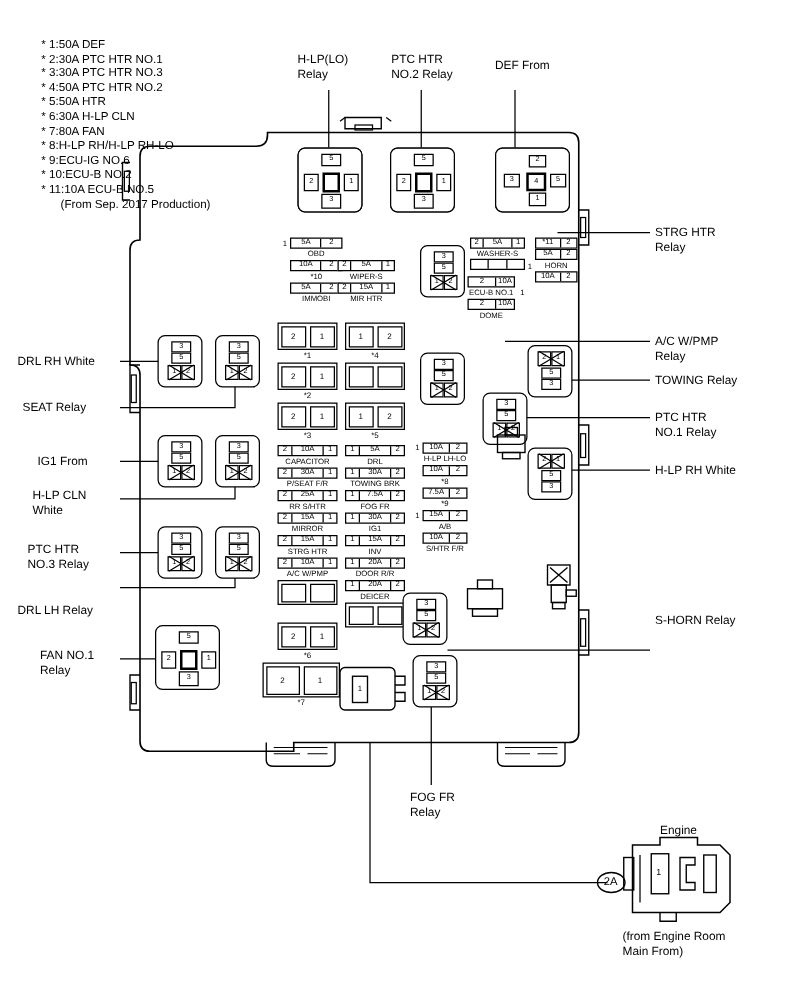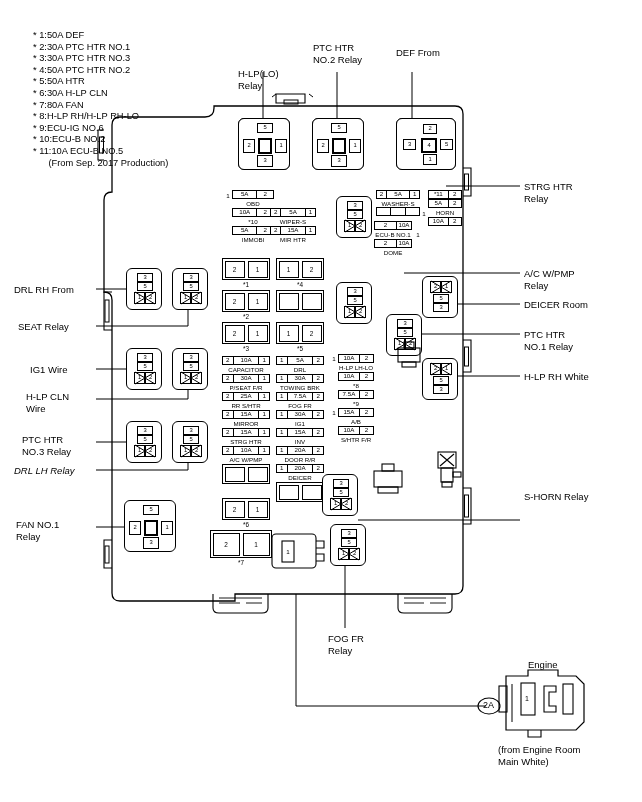--- a/index.html
+++ b/index.html
@@ -104,44 +104,44 @@
       <rect x="499" y="686" width="8" height="26" stroke-width="1.1"></rect>
       <rect x="521" y="683" width="14" height="32" stroke-width="1.1"></rect>
       <path d="M544,686 L556,686 L556,692 L549,692 L549,706 L556,706 L556,712 L544,712 Z" stroke-width="1.1"></path>
       <rect x="563" y="684" width="10" height="30" stroke-width="1.1"></rect>
       <path d="M528,730 L528,737 L541,737 L541,730" stroke-width="1.1"></path>
       <ellipse cx="489" cy="706" rx="11" ry="8" stroke-width="1.1"></ellipse>
     </g>
   </svg>
 
   <div id="callouts-top">
-      <div class="lbl" style="left: 238px; top: 42px; margin-top: 26px;">H-LP(LO)
+      <div class="lbl" style="left: 238px; top: 42px;">H-LP(LO)
 Relay</div>
       <div class="lbl" style="left: 313px; top: 42px;">PTC HTR
 NO.2 Relay</div>
       <div class="lbl" style="left: 396px; top: 47px;">DEF From</div>
     </div>
   <div id="callouts-left">
-      <div class="lbl" style="left: 14px; top: 284px;">DRL RH From</div>
+      <div class="lbl" style="left: 14px; top: 284px;">DRL RH White</div>
       <div class="lbl" style="left: 18px; top: 321px;">SEAT Relay</div>
-      <div class="lbl" style="left: 30px; top: 364px;">IG1 Wire</div>
+      <div class="lbl" style="left: 30px; top: 364px;">IG1 From</div>
       <div class="lbl" style="left: 26px; top: 391px;">H-LP CLN
-Wire</div>
+White</div>
       <div class="lbl" style="left: 22px; top: 434px;">PTC HTR
 NO.3 Relay</div>
-      <div class="lbl" style="left: 14px; top: 465px; font-style: italic;">DRL LH Relay</div>
-      <div class="lbl" style="left: 16px; top: 519px;">FAN NO.1
+      <div class="lbl" style="left: 14px; top: 483px;">DRL LH Relay</div>
+      <div class="lbl" style="left: 32px; top: 519px;">FAN NO.1
 Relay</div>
     </div>
   <div id="callouts-right">
       <div class="lbl" style="left: 524px; top: 181px;">STRG HTR
 Relay</div>
       <div class="lbl" style="left: 524px; top: 268px;">A/C W/PMP
 Relay</div>
-      <div class="lbl" style="left: 524px; top: 299px;">DEICER Room</div>
+      <div class="lbl" style="left: 524px; top: 299px;">TOWING Relay</div>
       <div class="lbl" style="left: 524px; top: 329px;">PTC HTR
 NO.1 Relay</div>
       <div class="lbl" style="left: 524px; top: 371px;">H-LP RH White</div>
       <div class="lbl" style="left: 524px; top: 491px;">S-HORN Relay</div>
     </div>
   <div id="callouts-bottom">
       <div class="lbl" style="left: 328px; top: 633px;">FOG FR
 Relay</div>
     </div>
 
@@ -534,16 +534,16 @@
           <rect x="282" y="541" width="12" height="21"></rect>
           <path d="M316,541 L324,541 L324,548 L316,548 M316,554 L324,554 L324,561 L316,561"></path>
         </g>
       </svg>
       <div class="fname" style="left: 282px; top: 548px; width: 12px;">1</div>
     </div>
 
   <div class="cap" style="left:528px;top:659px;">Engine</div>
   <div class="cap" style="left:483px;top:700px;font-size:9px;">2A</div>
   <div class="cap" style="left:498px;top:744px;">(from Engine Room
-Main White)</div>
+Main From)</div>
   <div class="cap" style="left:525px;top:693px;font-size:7px;">1</div>
 
 </div>
 
 </body></html>

